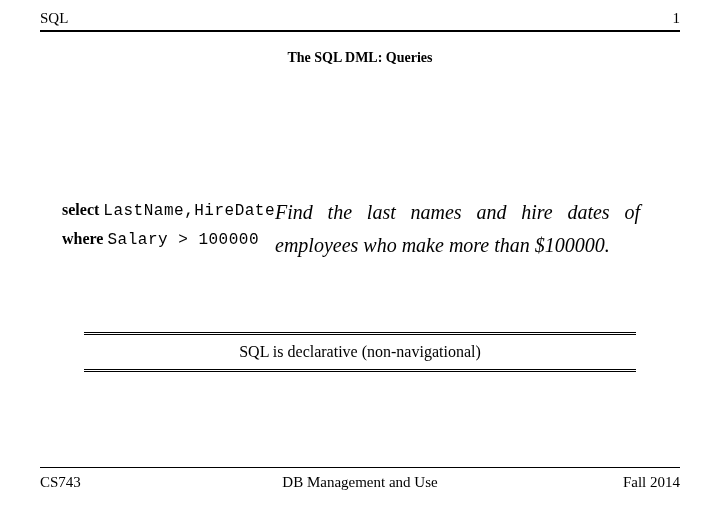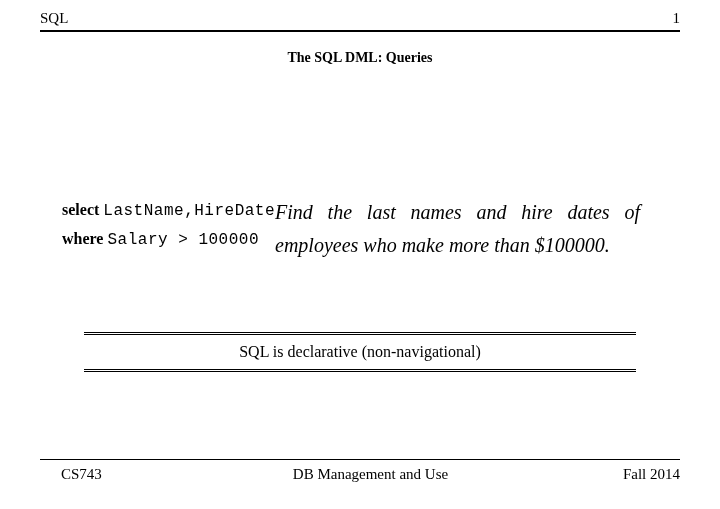--- a/index.html
+++ b/index.html
@@ -9,21 +9,21 @@
     }
     body {
       width: 720px;
       height: 509px;
       font-family: Georgia, 'Times New Roman', serif;
       background: #fff;
       color: #000;
       position: relative;
     }
     .page {
-      padding: 10px 40px 16px 40px;
+      padding: 10px 40px 8px 40px;
       height: 100%;
       display: flex;
       flex-direction: column;
     }
     .header-row {
       display: flex;
       justify-content: space-between;
       font-size: 15px;
       padding-bottom: 3px;
       border-bottom: 2px solid #000;
@@ -86,21 +86,20 @@
       font-size: 15px;
       padding: 6px 0 10px 0;
     }
     .footer-center {
       position: absolute;
       left: 50%;
       transform: translateX(-50%);
     }
     .footer-wrap {
       position: relative;
-      margin-left: 21px;
     }
   </style>
 </head>
 <body>
 
 <div class="page">
 
   <div class="header-row">
     <span>SQL</span>
     <span>1</span>

